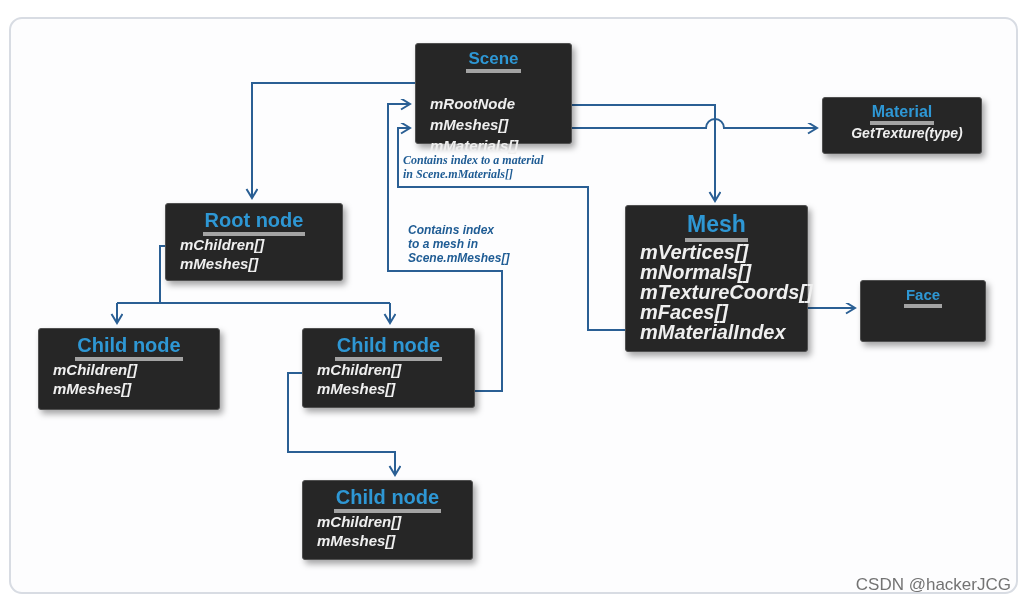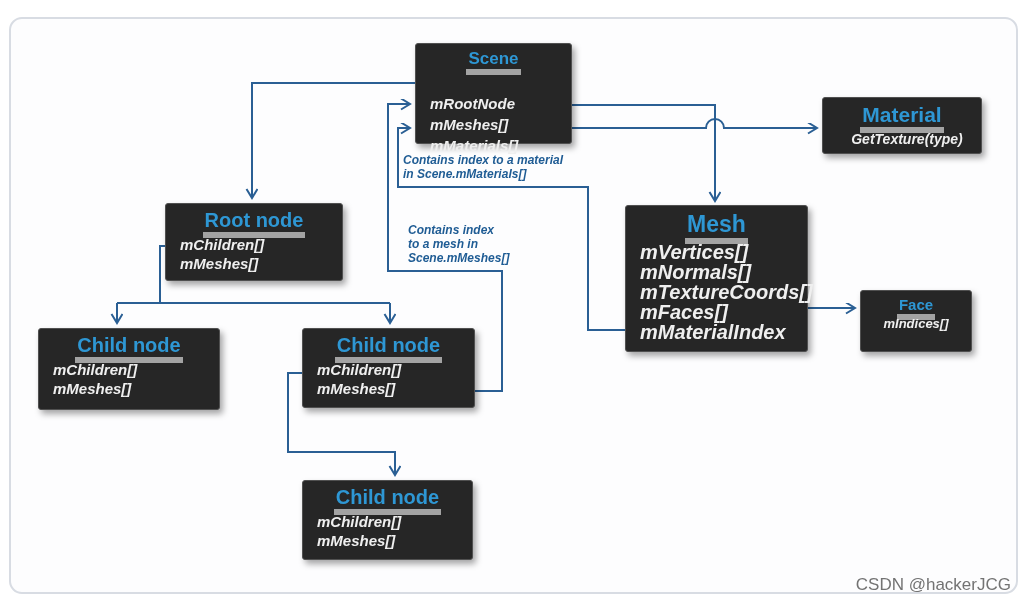--- a/index.html
+++ b/index.html
@@ -12,49 +12,49 @@
     border:2px solid #d8dce3;border-radius:13px;background:#fdfdfe;
   }
   #wires{position:absolute;left:0;top:0;width:1027px;height:602px;pointer-events:none;}
   .node{
     position:absolute;background:#262626;border:1px solid #505050;border-radius:3px;
     box-shadow:3px 4px 6px rgba(0,0,0,0.35);color:#efefef;box-sizing:border-box;
   }
   .node-title{
     text-align:center;font-weight:bold;color:#2e97d4;padding-top:5px;
   }
-  .node-title span{border-bottom:6px solid #a3a3a3;padding:0 2px 1px 2px;}
+  .node-title span{border-bottom:4px solid #a3a3a3;padding:0 2px 1px 2px;}
   .node-members{padding:6px 8px 4px 14px;font-weight:bold;font-style:italic;}
   .node-members div{white-space:nowrap;}
   
   #box-scene   {left:415px;top:43px;width:157px;height:101px;}
   #box-scene    .node-title{font-size:17px;}
   #box-scene    .node-members{font-size:15px;line-height:21px;padding-top:4px;margin-top:20px;}
   #box-material{left:822px;top:97px;width:160px;height:57px;}
-  #box-material .node-title{font-size:21px;}
+  #box-material .node-title{font-size:16px;}
   #box-material .node-members{font-size:14px;line-height:18px;padding-top:3px;padding-left:18px;text-align:center;}
   #box-root    {left:165px;top:203px;width:178px;height:78px;}
   #box-root     .node-title{font-size:20px;}
   #box-root     .node-members{font-size:15px;line-height:19px;padding-top:3px;}
   #box-mesh    {left:625px;top:205px;width:183px;height:147px;}
   #box-mesh     .node-title{font-size:23px;}
   #box-mesh     .node-members{font-size:20px;line-height:20px;padding-top:4px;}
-  #box-face    {left:860px;top:290px;width:112px;height:62px;}
+  #box-face    {left:860px;top:280px;width:126px;height:62px;}
   #box-face     .node-title{font-size:15px;}
   #box-face     .node-members{font-size:13px;line-height:17px;padding-top:2px;padding-left:8px;text-align:center;}
   #box-child-l {left:38px;top:328px;width:182px;height:82px;}
   #box-child-m {left:302px;top:328px;width:173px;height:80px;}
   #box-child-b {left:302px;top:480px;width:171px;height:80px;}
   #box-child-l .node-title,#box-child-m .node-title,#box-child-b .node-title{font-size:20px;}
   #box-child-l .node-members,#box-child-m .node-members,#box-child-b .node-members{font-size:15px;line-height:19px;padding-top:3px;}
   .note{
     position:absolute;color:#1f5c94;font-weight:bold;font-style:italic;
     font-size:12px;line-height:14px;white-space:nowrap;
   }
-  #note-material{left:403px;top:153px;}
+  #note-material{left:403px;top:153px;font-family:Liberation Serif, serif;}
   #note-mesh{left:408px;top:223px;}
   #watermark{
     position:absolute;right:16px;bottom:7px;color:#737373;font-size:17px;
   }
 </style>
 </head>
 <body>
 
 <div id="stage">
   <div id="card"></div>
@@ -110,23 +110,20 @@
       <div>mVertices[]</div>
       <div>mNormals[]</div>
       <div>mTextureCoords[]</div>
       <div>mFaces[]</div>
       <div>mMaterialIndex</div>
     </div>
   </div>
 
   <div class="node" id="box-face">
     <div class="node-title"><span>Face</span></div>
-    <div class="node-members">
-      <div>mIndices[]</div>
-    </div>
   </div>
 
   <div class="node" id="box-child-l">
     <div class="node-title"><span>Child node</span></div>
     <div class="node-members">
       <div>mChildren[]</div>
       <div>mMeshes[]</div>
     </div>
   </div>
 

